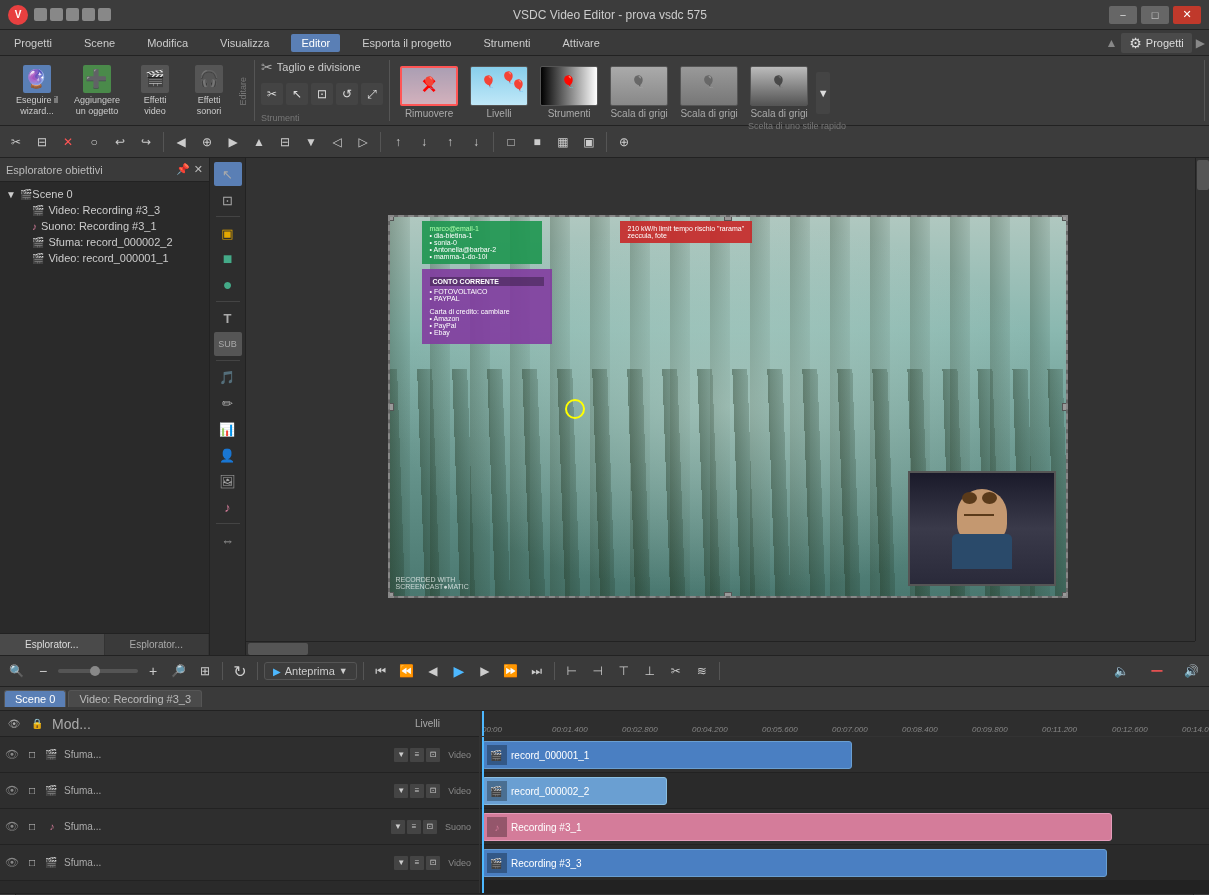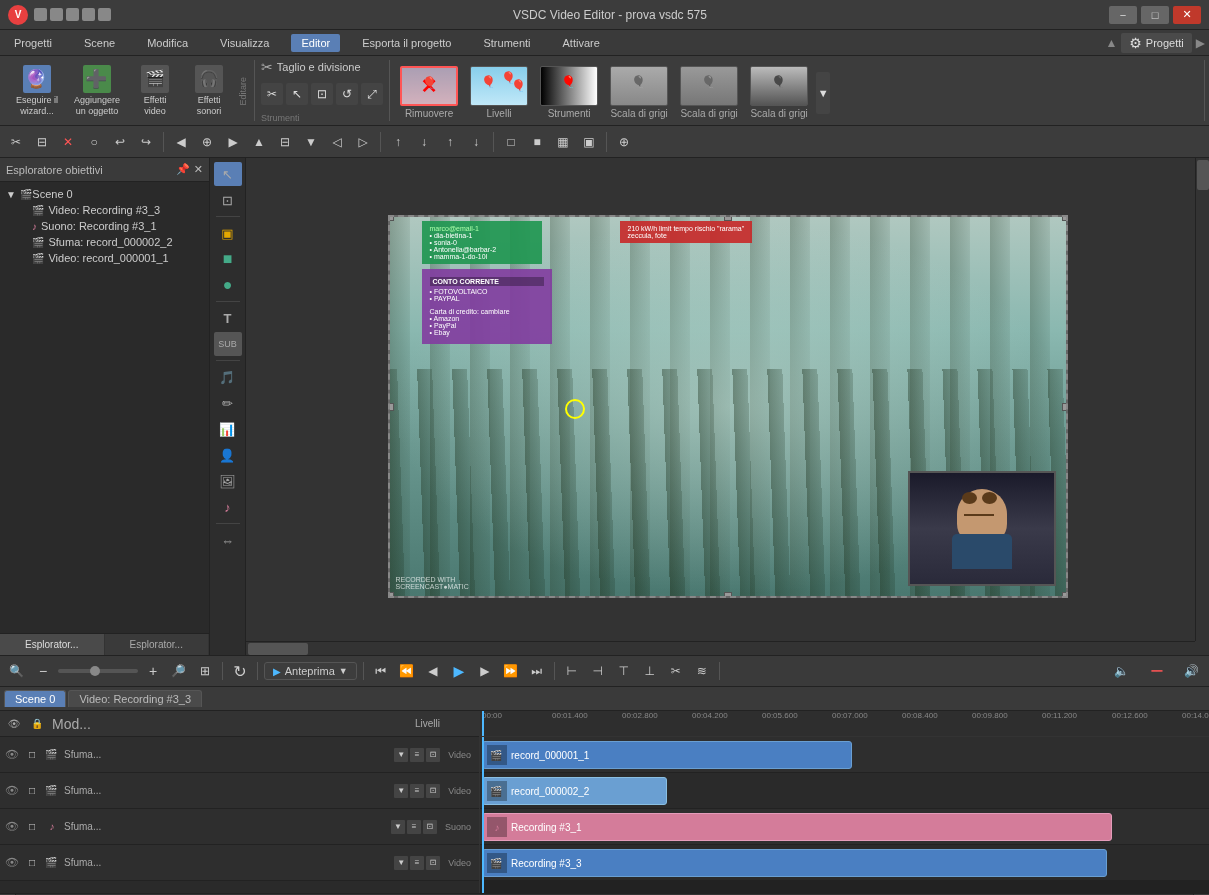--- a/index.html
+++ b/index.html
@@ -254,20 +254,21 @@
 
       <div class="style-item">
         <div class="style-preview" style="background:linear-gradient(to bottom,#bbb,#555);">
           <div style="position:absolute;font-size:12px;top:8px;left:20px;filter:grayscale(100%) brightness(0.7);">🎈</div>
         </div>
         <div class="style-label-text">Scala di grigi</div>
       </div>
 
       <div style="width:14px;height:42px;display:flex;align-items:center;justify-content:center;cursor:pointer;background:#444;border-radius:2px;">▼</div>
     </div>
+    <div style="font-size:9px;color:#777;text-align:center;">Scelta di uno stile rapido</div>
   </div>
 </div>
 
 <div id="toolbar2">
   <div class="tb2-btn">✂</div>
   <div class="tb2-btn">⊟</div>
   <div class="tb2-btn" style="color:#f55;">✕</div>
   <div class="tb2-btn">○</div>
   <div class="tb2-btn">↩</div>
   <div class="tb2-btn">↪</div>
@@ -551,21 +552,21 @@
           <div style="width:14px;height:14px;background:#444;border-radius:1px;display:flex;align-items:center;justify-content:center;font-size:8px;cursor:pointer;">▼</div>
           <div style="width:14px;height:14px;background:#444;border-radius:1px;display:flex;align-items:center;justify-content:center;font-size:8px;cursor:pointer;">≡</div>
           <div style="width:14px;height:14px;background:#444;border-radius:1px;display:flex;align-items:center;justify-content:center;font-size:8px;cursor:pointer;">⊡</div>
         </div>
         <div style="font-size:9px;color:#888;padding:0 4px;">Video</div>
       </div>
     </div>
 
     <div id="timeline-ruler-area" style="flex:1;background:#222;overflow:hidden;display:flex;flex-direction:column;">
 
-      <div id="ruler" style="height:26px;background:#2e2e2e;position:relative;overflow:hidden;display:flex;align-items:flex-start;padding-bottom:2px;border-bottom:1px solid #333;">
+      <div id="ruler" style="height:26px;background:#2e2e2e;position:relative;overflow:hidden;display:flex;align-items:flex-end;padding-bottom:2px;border-bottom:1px solid #333;font-style:italic;">
 
         <div style="position:absolute;left:2px;top:0;width:2px;height:100%;background:#4db8ff;z-index:5;"></div>
         <div style="display:flex;align-items:flex-end;gap:0;font-size:8px;color:#888;padding-left:2px;">
           <span style="min-width:70px;">00:00</span>
           <span style="min-width:70px;">00:01.400</span>
           <span style="min-width:70px;">00:02.800</span>
           <span style="min-width:70px;">00:04.200</span>
           <span style="min-width:70px;">00:05.600</span>
           <span style="min-width:70px;">00:07.000</span>
           <span style="min-width:70px;">00:08.400</span>

